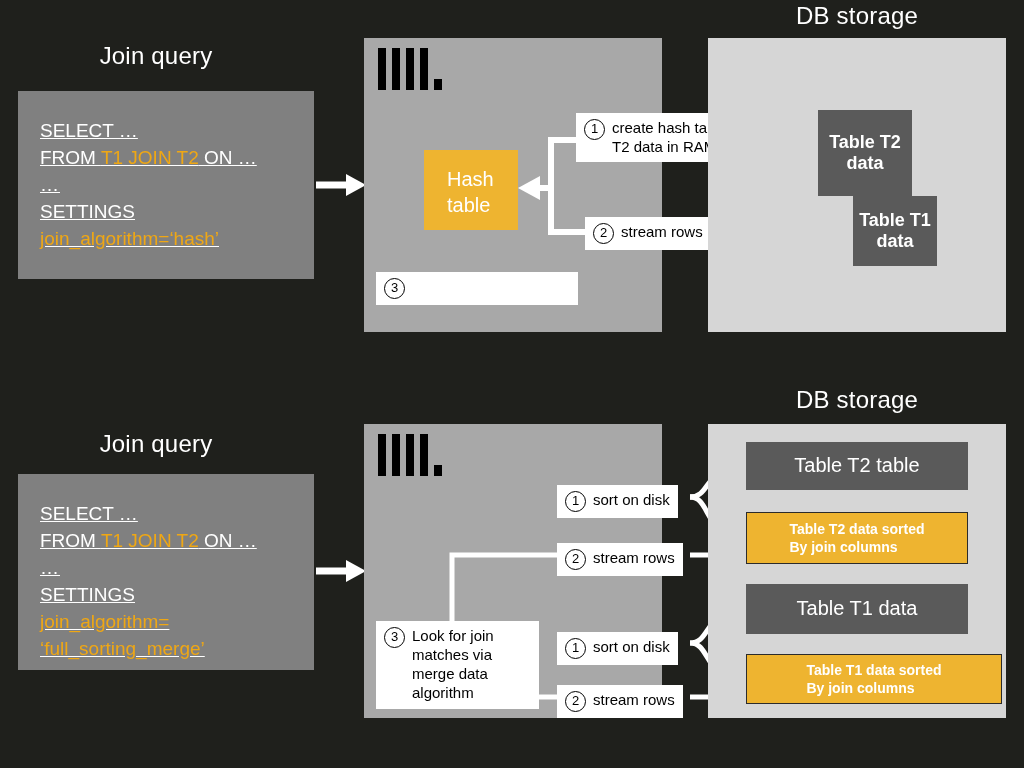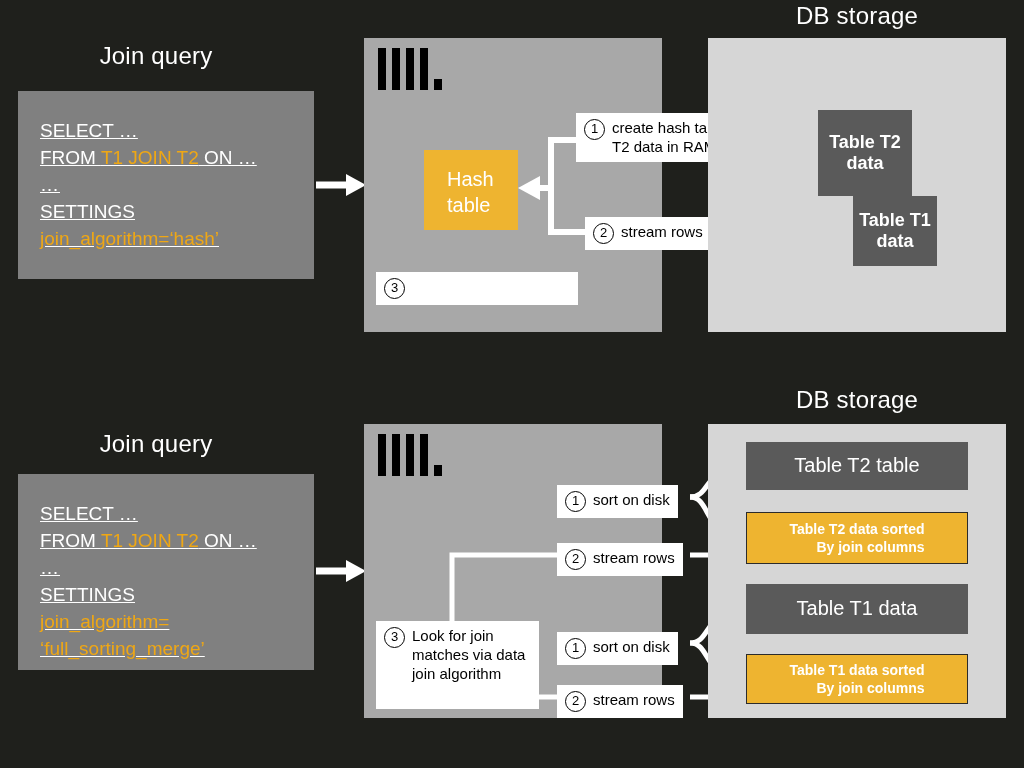--- a/index.html
+++ b/index.html
@@ -94,21 +94,21 @@
   .sorted-box {
     background: #eeb430;
     border: 1px solid #2b2b2b;
     color: #ffffff;
     font-weight: bold;
     font-size: 14px;
     box-sizing: border-box;
     display: flex;
     align-items: center;
     justify-content: center;
-    text-align: right;
+    text-align: left;
     line-height: 1.3;
   }
 
   
   .callout {
     background: #ffffff;
     color: #000000;
     font-size: 15px;
     line-height: 19px;
     box-sizing: border-box;
@@ -256,21 +256,21 @@
     <span class="txt">sort on disk</span>
   </div>
 
   <div class="callout nowrap abs" style="left:557px; top:543px;">
     <span class="num">2</span>
     <span class="txt">stream rows</span>
   </div>
 
   <div class="callout abs" style="left:376px; top:621px; width:163px; height:88px;">
     <span class="num">3</span>
-    <span class="txt">Look for join matches via data join algorithm</span>
+    <span class="txt">Look for join matches via merge data algorithm</span>
   </div>
 
   <div class="callout nowrap abs" style="left:557px; top:632px;">
     <span class="num">1</span>
     <span class="txt">sort on disk</span>
   </div>
 
   <div class="callout nowrap abs" style="left:557px; top:685px;">
     <span class="num">2</span>
     <span class="txt">stream rows</span>
@@ -279,17 +279,17 @@
   <div class="db-panel abs" style="left:708px; top:424px; width:298px; height:294px;"></div>
 
   <div class="table-box wide abs" style="left:746px; top:442px; width:222px; height:48px;">Table T2 table</div>
 
   <div class="sorted-box abs" style="left:746px; top:512px; width:222px; height:52px;">
     <div><span>Table T2 data sorted</span><br><span>By join columns</span></div>
   </div>
 
   <div class="table-box wide abs" style="left:746px; top:584px; width:222px; height:50px;">Table T1 data</div>
 
-  <div class="sorted-box abs" style="left:746px; top:654px; width:222px; height:50px;">
+  <div class="sorted-box abs" style="left:746px; top:654px; width:256px; height:50px;">
     <div><span>Table T1 data sorted</span><br><span>By join columns</span></div>
   </div>
 
 </div>
 
 </body></html>

